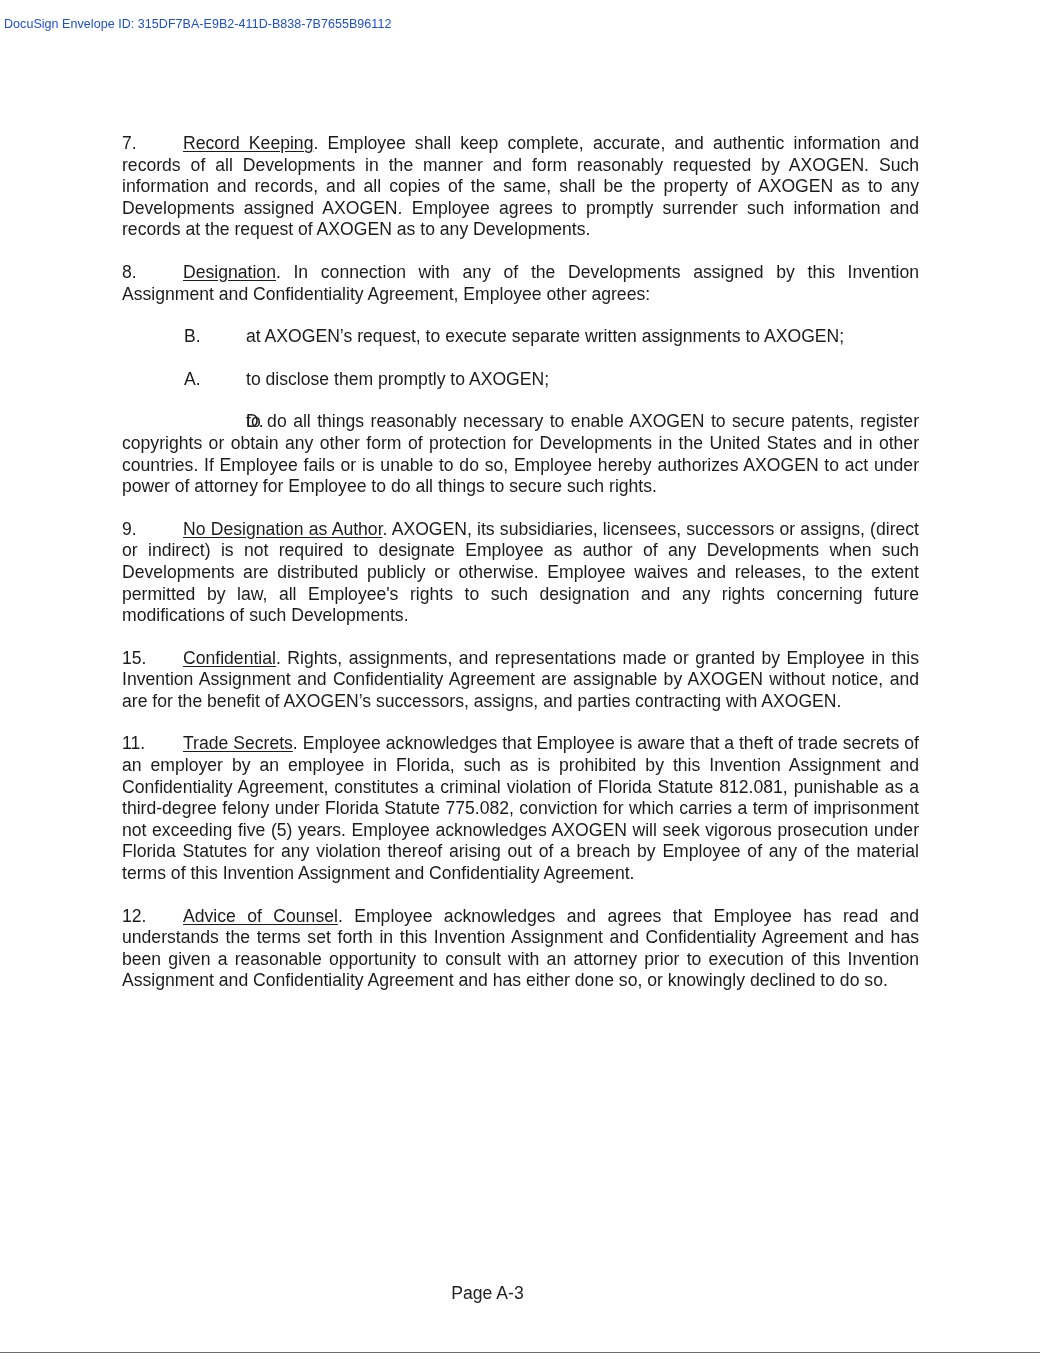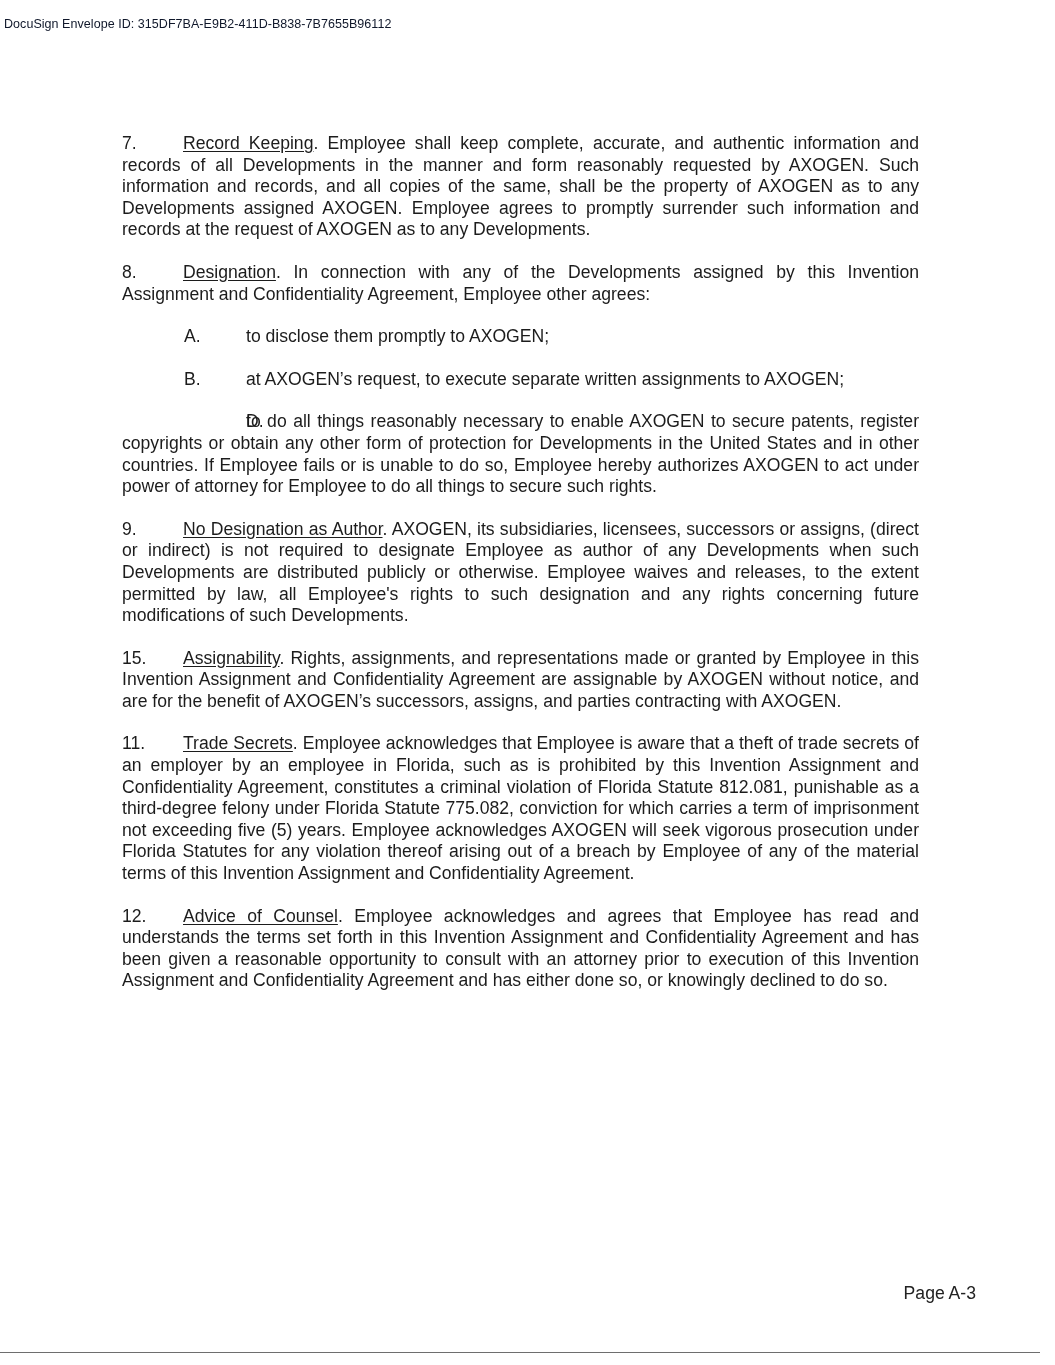--- a/index.html
+++ b/index.html
@@ -1,51 +1,51 @@
 <!DOCTYPE html>
 <html><head>
 <meta charset="utf-8">
 <style>
   html, body { margin: 0; padding: 0; background: #ffffff; }
   body { width: 1055px; height: 1365px; position: relative; overflow: hidden;
          font-family: "Liberation Sans", sans-serif; color: #1c1c1c; }
-  .envelope { position: absolute; left: 4px; top: 17px; font-size: 12.5px; color: #0f172a; letter-spacing: 0.05px; }
+  .envelope { position: absolute; left: 4px; top: 17px; font-size: 12.5px; color: #1d4ed8; letter-spacing: 0.05px; }
   .body { position: absolute; left: 122px; top: 133px; width: 797px; font-size: 17.6px; line-height: 21.6px; }
   .para { margin: 0 0 21px 0; text-align: justify; text-align-last: left; }
   .num { display: inline-block; width: 61px; }
   .title { text-decoration: underline; text-underline-offset: 2px; }
   .sub { margin: 0 0 21px 0; text-align: justify; text-align-last: left; }
   .sub .letter { display: inline-block; width: 62px; }
   .sub.indent-first { text-indent: 62px; }
   .sub.hang { padding-left: 62px; }
-  .footer { position: absolute; left: 0; width: 977px; top: 1283px; text-align: right; font-size: 17.6px; color: #222; }
+  .footer { position: absolute; left: 0; width: 977px; top: 1283px; text-align: center; font-size: 17.6px; color: #222; }
   .footer span { position: relative; left: -1px; }
   .rule { position: absolute; left: 0; top: 1352px; width: 1040px; height: 1px; background: #6e6e6e; }
 </style>
 </head>
 <body>
 
 <div class="envelope">DocuSign Envelope ID: 315DF7BA-E9B2-411D-B838-7B7655B96112</div>
 
 <div class="body">
 
   <p class="para"><span class="num">7.</span><span class="title">Record Keeping</span><span>.  Employee shall keep complete, accurate, and authentic information and records of all Developments in the manner and form reasonably requested by AXOGEN. Such information and records, and all copies of the same, shall be the property of AXOGEN as to any Developments assigned AXOGEN.  Employee agrees to promptly surrender such information and records at the request of AXOGEN as to any Developments.</span></p>
 
   <p class="para"><span class="num">8.</span><span class="title">Designation</span><span>.  In connection with any of the Developments assigned by this Invention Assignment and Confidentiality Agreement, Employee other agrees:</span></p>
 
+  <p class="sub hang"><span class="letter">B.</span><span>at AXOGEN’s request, to execute separate written assignments to AXOGEN;</span></p>
+
   <p class="sub hang"><span class="letter" style="margin-left:-0px">A.</span><span>to disclose them promptly to AXOGEN;</span></p>
-
-  <p class="sub hang"><span class="letter">B.</span><span>at AXOGEN’s request, to execute separate written assignments to AXOGEN;</span></p>
 
 
   <p class="sub indent-first"><span class="letter">D.</span><span>to do all things reasonably necessary to enable AXOGEN to secure patents, register copyrights or obtain any other form of protection for Developments in the United States and in other countries.  If Employee fails or is unable to do so, Employee hereby authorizes AXOGEN to act under power of attorney for Employee to do all things to secure such rights.</span></p>
 
   <p class="para"><span class="num">9.</span><span class="title">No Designation as Author</span><span>.  AXOGEN, its subsidiaries, licensees, successors or assigns, (direct or indirect) is not required to designate Employee as author of any Developments when such Developments are distributed publicly or otherwise.  Employee waives and releases, to the extent permitted by law, all Employee's rights to such designation and any rights concerning future modifications of such Developments.</span></p>
 
-  <p class="para"><span class="num">15.</span><span class="title">Assignability</span><span>.  Rights, assignments, and representations made or granted by Employee in this Invention Assignment and Confidentiality Agreement are assignable by AXOGEN without notice, and are for the benefit of AXOGEN’s successors, assigns, and parties contracting with AXOGEN.</span></p>
+  <p class="para"><span class="num">15.</span><span class="title">Confidential</span><span>.  Rights, assignments, and representations made or granted by Employee in this Invention Assignment and Confidentiality Agreement are assignable by AXOGEN without notice, and are for the benefit of AXOGEN’s successors, assigns, and parties contracting with AXOGEN.</span></p>
 
   <p class="para"><span class="num">11.</span><span class="title">Trade Secrets</span><span>.  Employee acknowledges that Employee is aware that a theft of trade secrets of an employer by an employee in Florida, such as is prohibited by this Invention Assignment and Confidentiality Agreement, constitutes a criminal violation of Florida Statute 812.081, punishable as a third-degree felony under Florida Statute 775.082, conviction for which carries a term of imprisonment not exceeding five (5) years.  Employee acknowledges AXOGEN will seek vigorous prosecution under Florida Statutes for any violation thereof arising out of a breach by Employee of any of the material terms of this Invention Assignment and Confidentiality Agreement.</span></p>
 
   <p class="para"><span class="num">12.</span><span class="title">Advice of Counsel</span><span>.  Employee acknowledges and agrees that Employee has read and understands the terms set forth in this Invention Assignment and Confidentiality Agreement and has been given a reasonable opportunity to consult with an attorney prior to execution of this Invention Assignment and Confidentiality Agreement and has either done so, or knowingly declined to do so.</span></p>
 
 </div>
 
 <div class="footer"><span>Page A-3</span></div>
 
 <div class="rule"></div>

